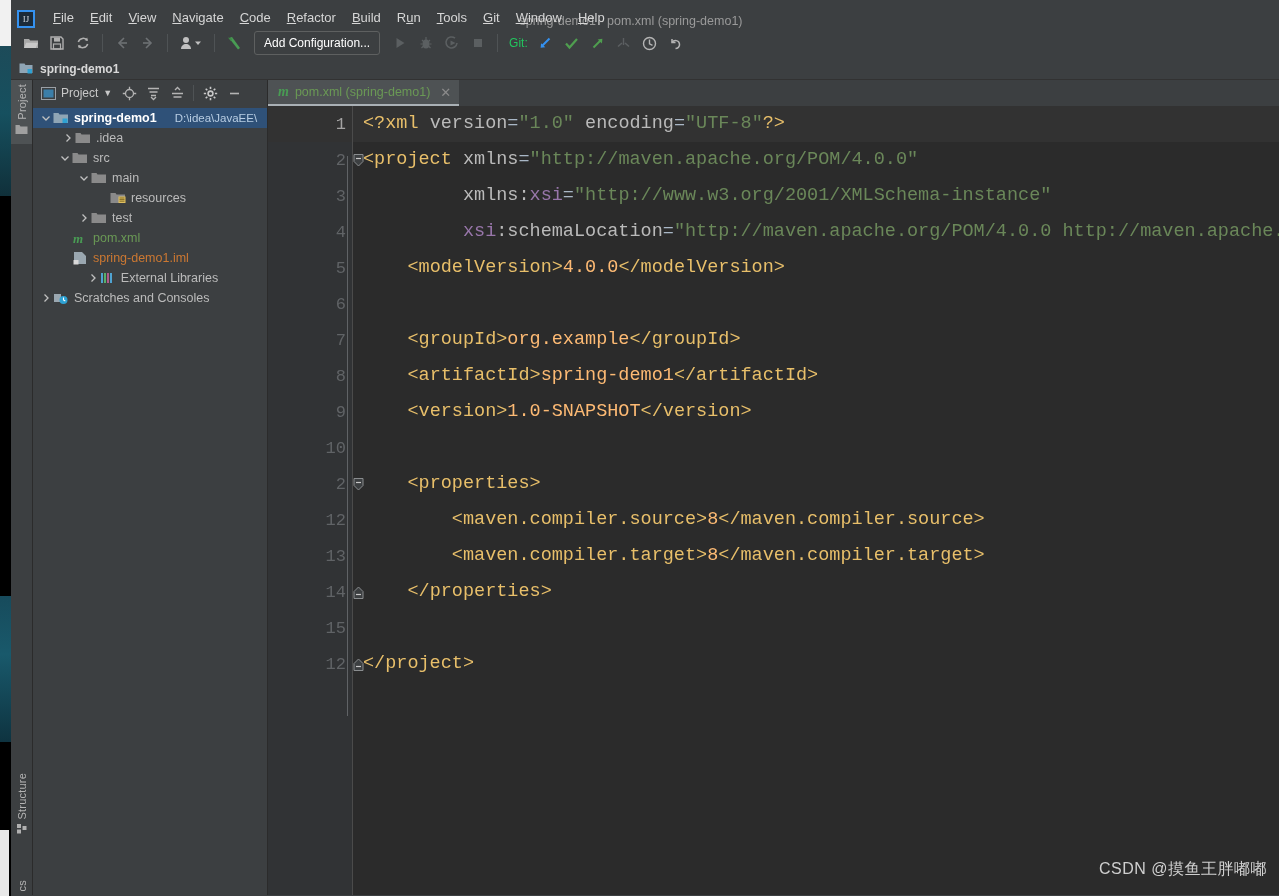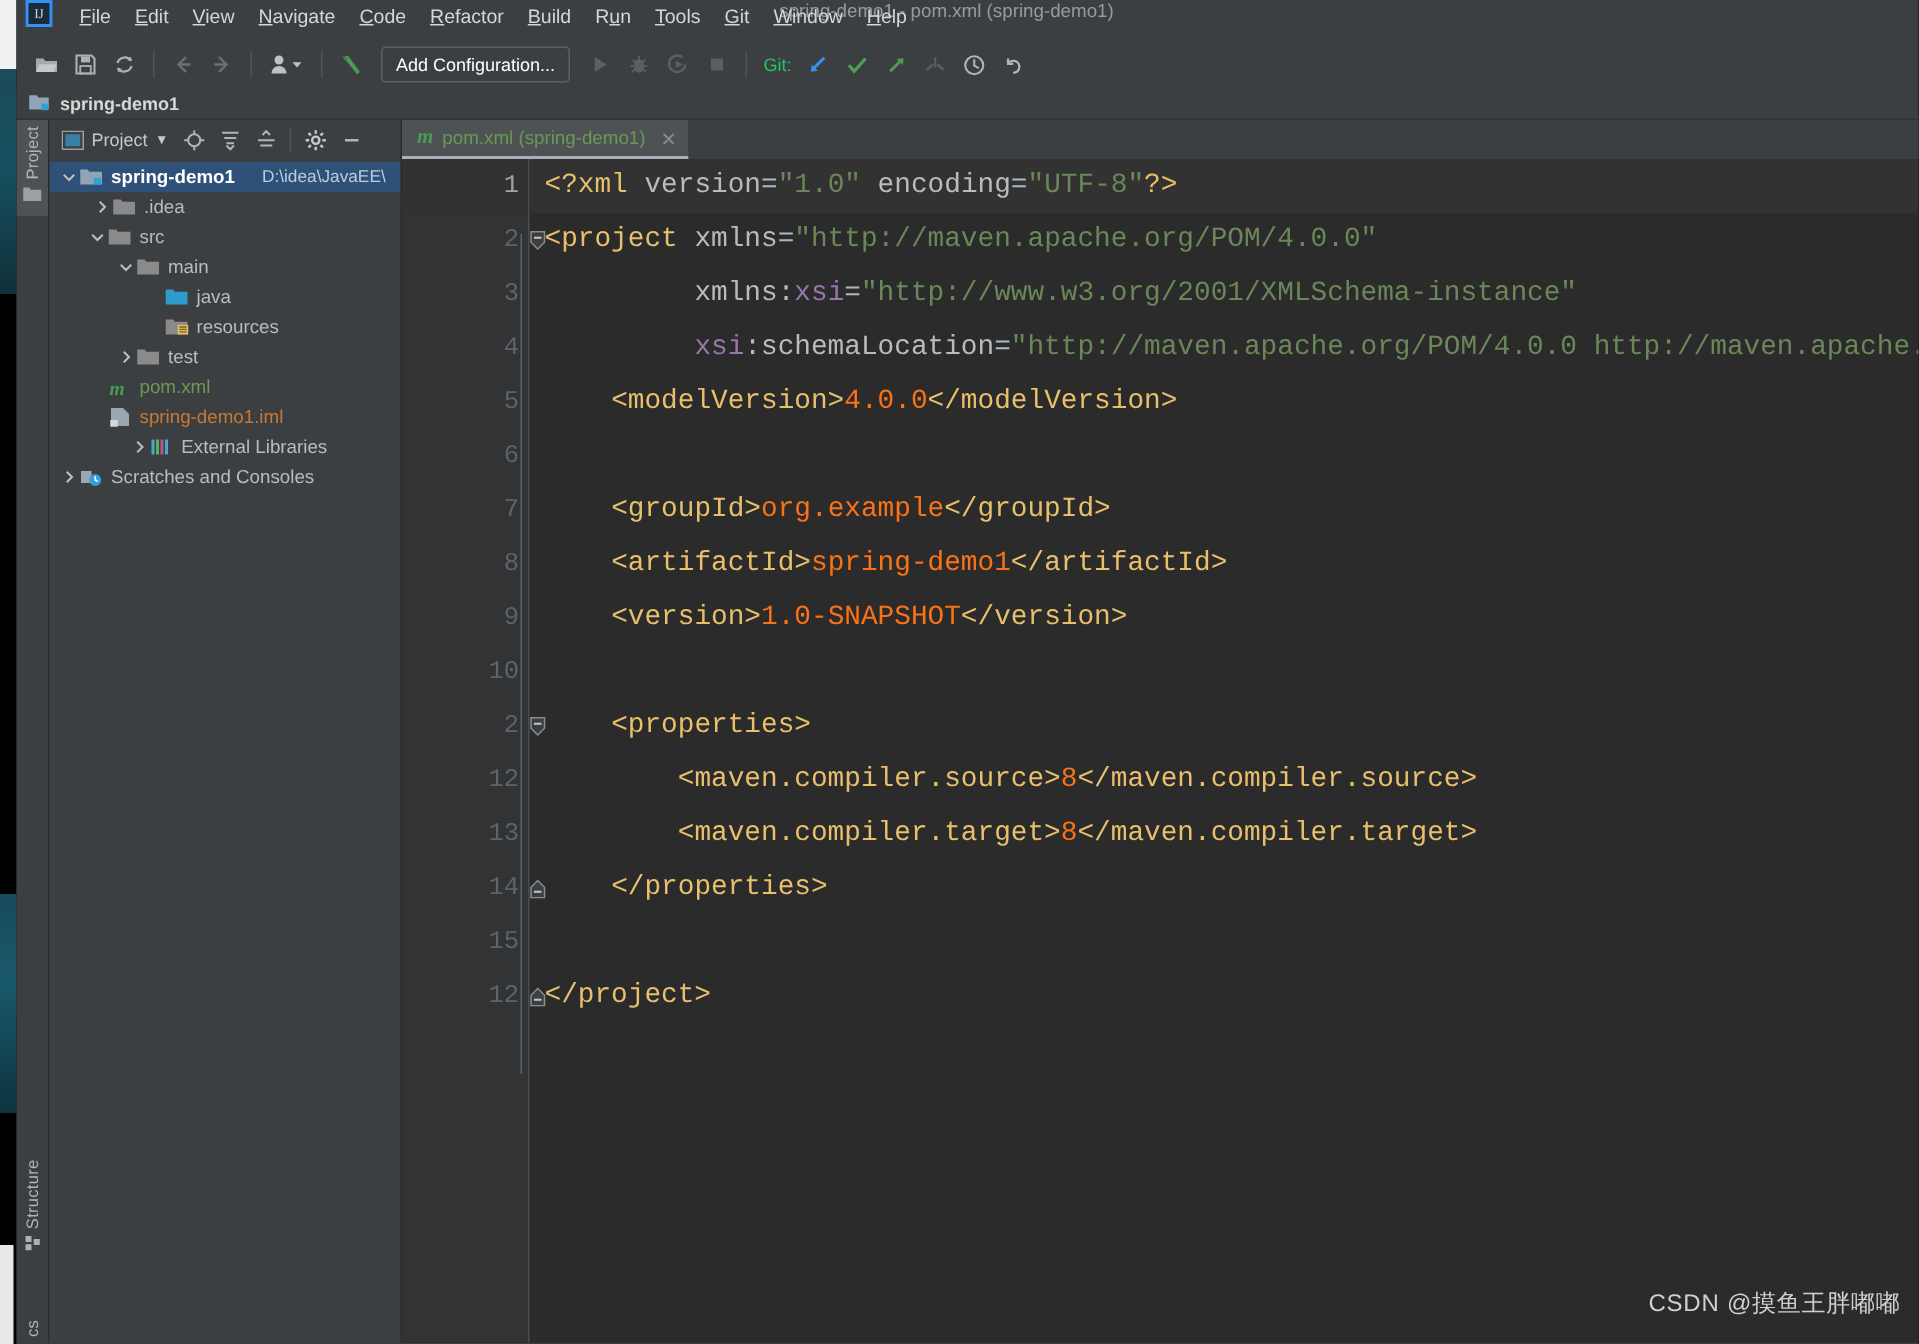--- a/index.html
+++ b/index.html
@@ -56,21 +56,21 @@
     color: #bbbbbb;
     overflow: hidden;
   }
 
   
   #menubar {
     position: relative;
     height: 28px;
     background: #3c3f41;
     display: flex;
-    align-items: flex-start;
+    align-items: flex-end;
     padding-left: 0;
     box-sizing: border-box;
   }
   #app-icon {
     width: 18px; height: 18px;
     margin-left: 6px; margin-right: 10px;
     border: 2px solid #3592f0;
     background: #1b2b3a;
     color: #cfd6dd;
     font-size: 9px;
@@ -356,21 +356,21 @@
   .cline { height: 36px; }
   .cline.current {
     background: #323232;
     margin-left: -10px;
     padding-left: 10px;
   }
   .tag    { color: #e8bf6a; }
   .attr   { color: #bababa; }
   .val    { color: #6a8759; }
   .ns     { color: #9876aa; }
-  .txt    { color: #f97316; }
+  .txt    { color: #fdba74; }
   .punct  { color: #a9b7c6; }
   #watermark {
     position: absolute;
     right: 12px;
     bottom: 16px;
     font-size: 16px;
     color: #cfcfcf;
     letter-spacing: 0.5px;
     white-space: nowrap;
     pointer-events: none;
@@ -652,29 +652,20 @@
               <svg width="16" height="14" viewBox="0 0 16 14">
                 <path d="M0.5 2h5l1 1.5h8.5V12H0.5z" fill="#8a8a8a"></path>
               </svg>
             </span>
             <span class="tree-label">main</span>
           </div>
           <div class="tree-row" style="padding-left: 63px;">
             <span class="twisty"></span>
             <span class="tree-icon">
               <svg width="16" height="14" viewBox="0 0 16 14">
-                <path d="M0.5 2h5l1 1.5h8.5V12H0.5z" fill="#2e9ccc"></path>
-              </svg>
-            </span>
-            <span class="tree-label">java</span>
-          </div>
-          <div class="tree-row" style="padding-left: 63px;">
-            <span class="twisty"></span>
-            <span class="tree-icon">
-              <svg width="16" height="14" viewBox="0 0 16 14">
                 <path d="M0.5 2h5l1 1.5h8.5V12H0.5z" fill="#8a8a8a"></path>
                 <rect x="8.5" y="5.5" width="7" height="6.5" fill="#e0c060"></rect>
                 <path d="M9.5 7h5M9.5 8.6h5M9.5 10.2h5" stroke="#7a6420" stroke-width="0.9"></path>
               </svg>
             </span>
             <span class="tree-label">resources</span>
           </div>
           <div class="tree-row" style="padding-left: 44px;">
             <span class="twisty">
               <svg width="10" height="10" viewBox="0 0 10 10">

